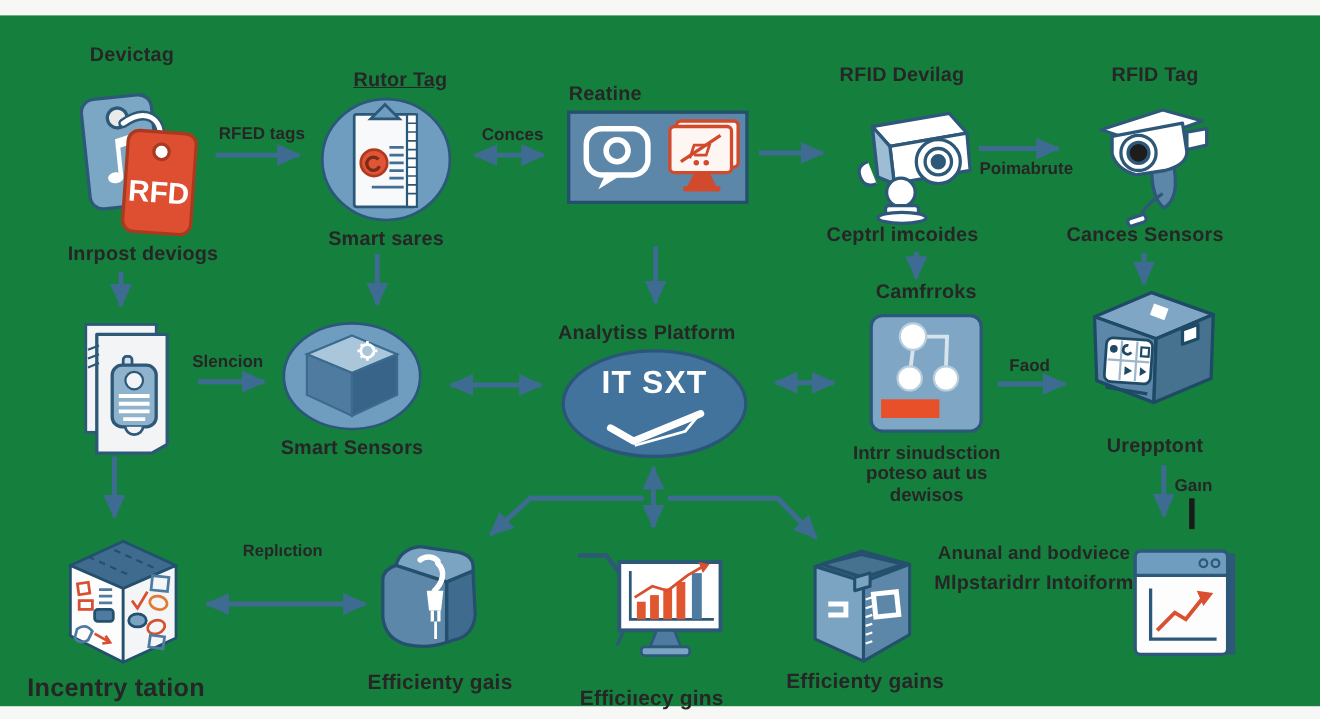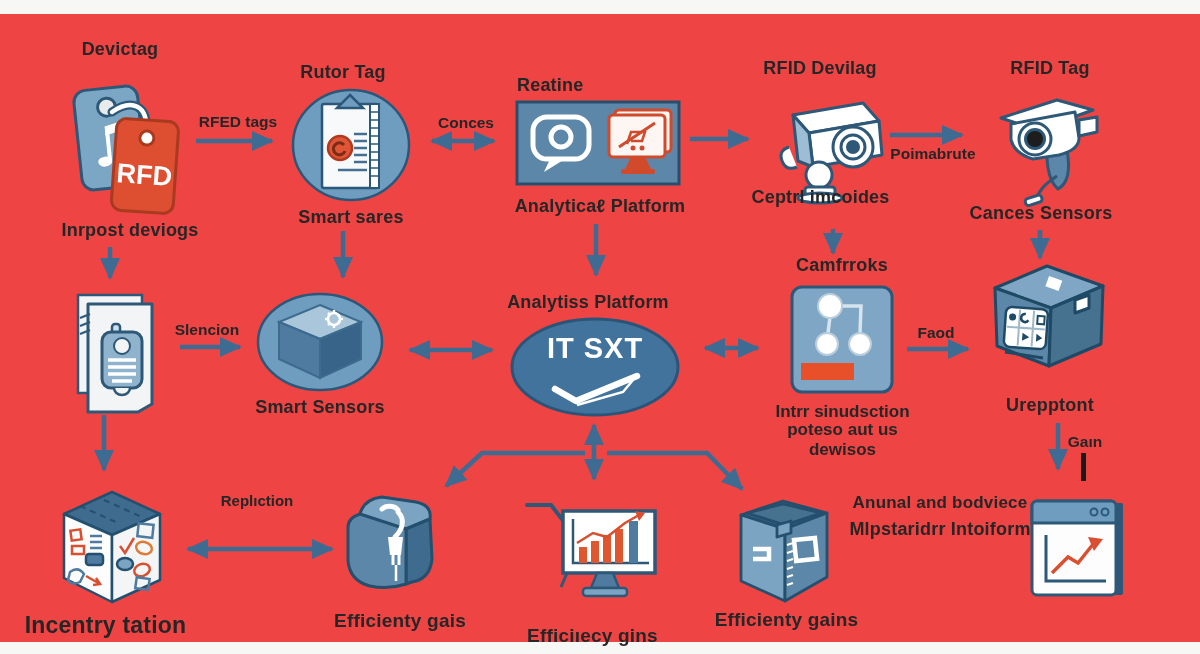--- a/index.html
+++ b/index.html
@@ -1,18 +1,18 @@
 <!DOCTYPE html>
 <html><head>
 <meta charset="utf-8">
 <style>
   html,body{margin:0;padding:0;background:#dcdcdc;}
   #canvas{
     position:relative;width:1200px;height:654px;overflow:hidden;
-    background:#ef4444;
+    background:#15803d;
     font-family:"Liberation Sans", sans-serif;
     color:#262626;
   }
   .band{position:absolute;left:0;width:1200px;background:#f7f7f6;}
   .abs{position:absolute;}
   .node-title,.node-caption{
     position:absolute;font-weight:bold;font-size:18px;line-height:1.1;
     text-align:center;color:#262626;letter-spacing:.2px;
   }
   .edge-label{
@@ -87,21 +87,21 @@
     <g transform="rotate(4 95 85)">
       <rect x="64" y="40" width="62" height="92" rx="10" fill="#dd4f30" stroke="#a93a20" stroke-width="3"></rect>
       <circle cx="95" cy="58" r="7" fill="#ffffff" stroke="#a93a20" stroke-width="3"></circle>
       <text x="95" y="104" font-size="27" font-weight="bold" fill="#ffffff" text-anchor="middle" font-family="Liberation Sans, sans-serif">RFD</text>
     </g>
   </svg>
   <div class="node-caption" style="left:40px;top:221px;width:180px;">Inrpost deviogs</div>
 
   <div class="edge-label" style="left:188px;top:113px;width:100px;">RFED tags</div>
 
-  <div class="node-title" style="left:287px;top:63px;width:112px;">Rutor Tag</div>
+  <div class="node-title" style="left:308px;top:63px;width:112px;text-decoration:underline;">Rutor Tag</div>
   <svg class="abs" style="left:290px;top:88px;" width="122" height="114" viewBox="0 0 122 114">
     <ellipse cx="61" cy="57" rx="58" ry="55" fill="#6f9dc0" stroke="#2b5878" stroke-width="2.5"></ellipse>
     <rect x="32" y="16" width="56" height="84" rx="2" fill="#f7f9fa" stroke="#2b5878" stroke-width="2.5"></rect>
     <polygon points="60,7 73,20 47,20" fill="#6f9dc0" stroke="#2b5878" stroke-width="2.5"></polygon>
     <rect x="80" y="16" width="9" height="84" fill="#ffffff" stroke="#2b5878" stroke-width="2"></rect>
     <g stroke="#2b5878" stroke-width="1.5">
       <line x1="80" y1="24" x2="89" y2="24"></line>
         <line x1="80" y1="32" x2="89" y2="32"></line>
       <line x1="80" y1="40" x2="89" y2="40"></line>
         <line x1="80" y1="48" x2="89" y2="48"></line>
@@ -134,38 +134,37 @@
     <polygon points="36,57 29,72 50,59" fill="#ffffff"></polygon>
     <rect x="100" y="10" width="56" height="42" rx="4" fill="#fdf6f2" stroke="#d14a2c" stroke-width="3"></rect>
     <rect x="94" y="15" width="56" height="42" rx="4" fill="#fdf6f2" stroke="#d14a2c" stroke-width="3"></rect>
     <path d="M112,44 l4,-12 h14 l-3,9 h-11" fill="none" stroke="#d14a2c" stroke-width="2.5"></path>
     <circle cx="118" cy="48" r="2.5" fill="#d14a2c"></circle>
       <circle cx="127" cy="48" r="2.5" fill="#d14a2c"></circle>
     <line x1="104" y1="47" x2="140" y2="23" stroke="#d14a2c" stroke-width="3"></line>
     <polygon points="116,57 130,57 136,69 110,69" fill="#d14a2c"></polygon>
     <rect x="106" y="69" width="34" height="5" rx="2" fill="#d14a2c"></rect>
   </svg>
-  <div class="node-caption" style="left:505px;top:197px;width:190px;">Analyticaℓ Platform</div>
 
   <div class="node-title" style="left:750px;top:59px;width:140px;">RFID Devilag</div>
   <svg class="abs" style="left:765px;top:95px;" width="128" height="110" viewBox="0 0 128 110">
     <g stroke="#2d5878" stroke-width="3" stroke-linejoin="round">
       <polygon points="28,20 98,8 114,26 44,38" fill="#ffffff"></polygon>
       <polygon points="44,38 114,26 117,60 48,72" fill="#ffffff"></polygon>
       <polygon points="28,20 44,38 48,72 33,66" fill="#9dbdd4"></polygon>
       <circle cx="88" cy="52" r="20" fill="#ffffff"></circle>
       <circle cx="88" cy="52" r="12" fill="#ffffff"></circle>
       <circle cx="88" cy="52" r="5.5" fill="#2d5878"></circle>
       <path d="M24,52 q-12,4 -6,16 q4,8 14,4" fill="#ffffff"></path>
       <circle cx="54" cy="80" r="13" fill="#ffffff"></circle>
       <rect x="40" y="92" width="30" height="8" rx="3" fill="#ffffff"></rect>
       <ellipse cx="55" cy="103" rx="22" ry="5" fill="#ffffff"></ellipse>
     </g>
   </svg>
-  <div class="node-caption" style="left:748px;top:188px;width:145px;">Ceptrl imcoides</div>
+  <div class="node-caption" style="left:748px;top:204px;width:145px;">Ceptrl imcoides</div>
 
   <div class="edge-label" style="left:886px;top:145px;width:94px;">Poimabrute</div>
 
   <div class="node-title" style="left:1000px;top:59px;width:100px;">RFID Tag</div>
   <svg class="abs" style="left:995px;top:90px;" width="115" height="118" viewBox="0 0 115 118">
     <g stroke="#2d5878" stroke-width="3" stroke-linejoin="round">
       <path d="M52,64 L72,60 C76,82 72,94 63,99 C55,92 52,78 52,64 Z" fill="#5d87a8"></path>
       <polygon points="6,28 62,10 98,20 42,40" fill="#ffffff"></polygon>
       <path d="M16,34 L80,22 L84,48 Q84,60 64,65 L38,69 Q20,64 16,50 Z" fill="#ffffff"></path>
       <polygon points="84,30 102,27 102,42 84,46" fill="#ffffff"></polygon>

